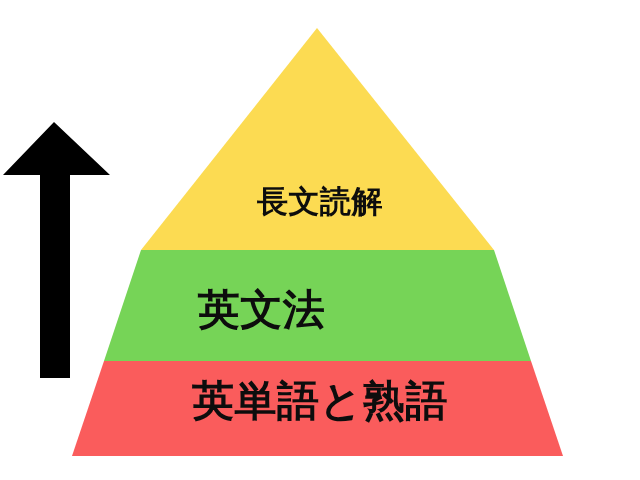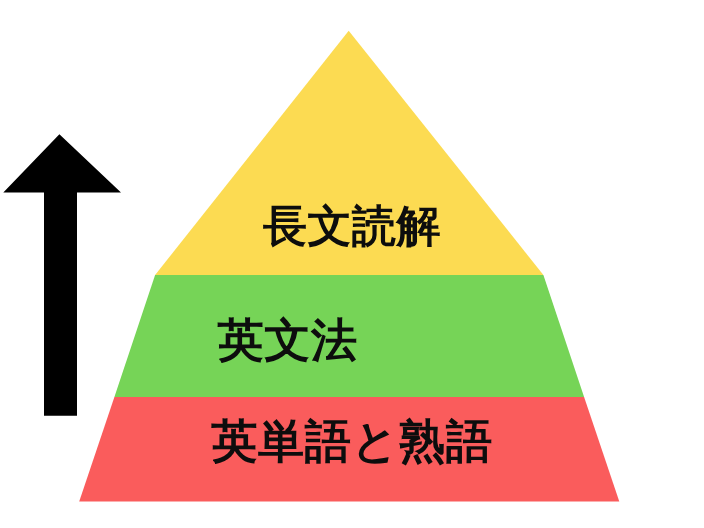--- a/index.html
+++ b/index.html
@@ -36,21 +36,21 @@
     font-family: "DejaVu Sans", "Liberation Sans", sans-serif;
     white-space: nowrap;
     line-height: 1;
     letter-spacing: 0.5px;
     -webkit-font-smoothing: antialiased;
   }
   #label-top {
     left: 0;
     width: 640px;
     top: 186px;
-    font-size: 40px;
+    font-size: 31px;
   }
   #label-middle {
     left: 0;
     width: 523px;
     top: 289px;
     font-size: 42px;
   }
   #label-bottom {
     left: 0;
     width: 640px;

